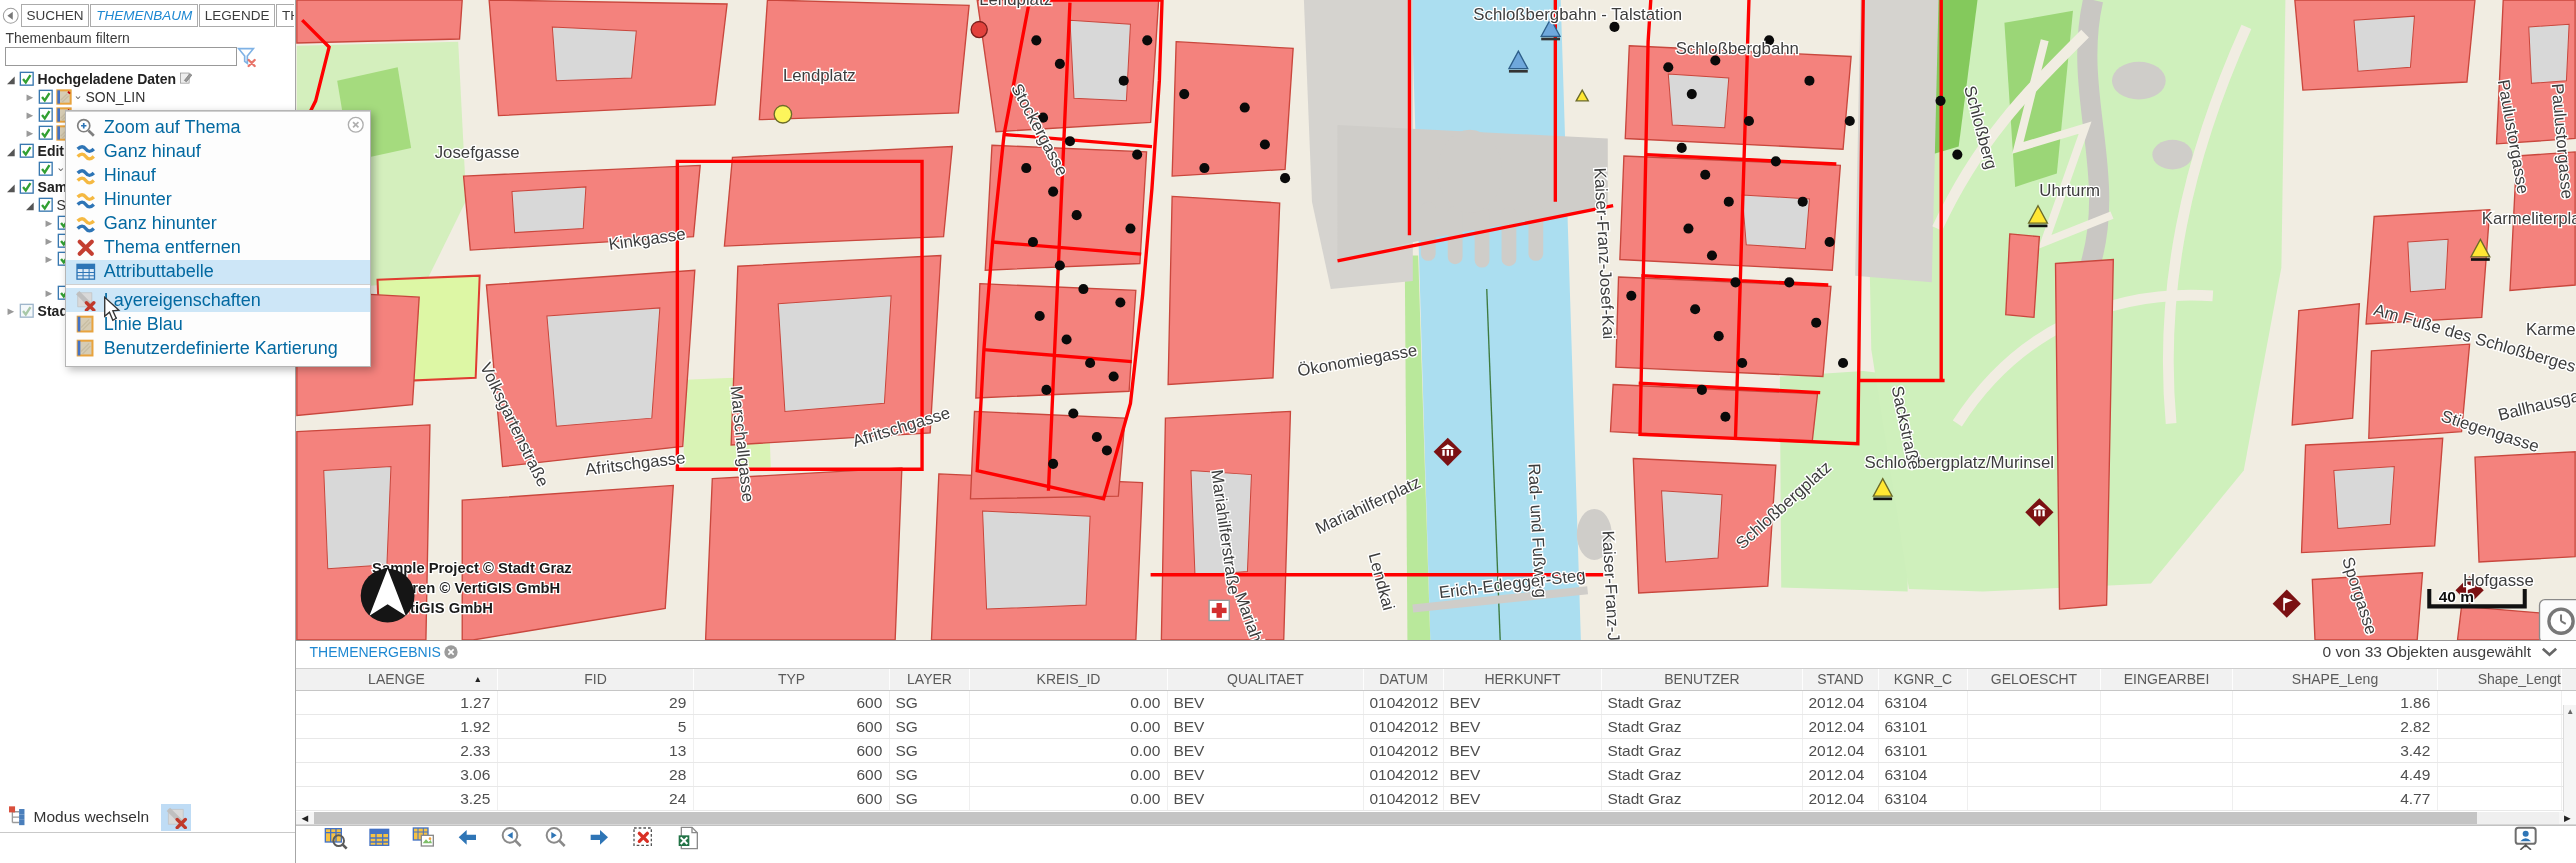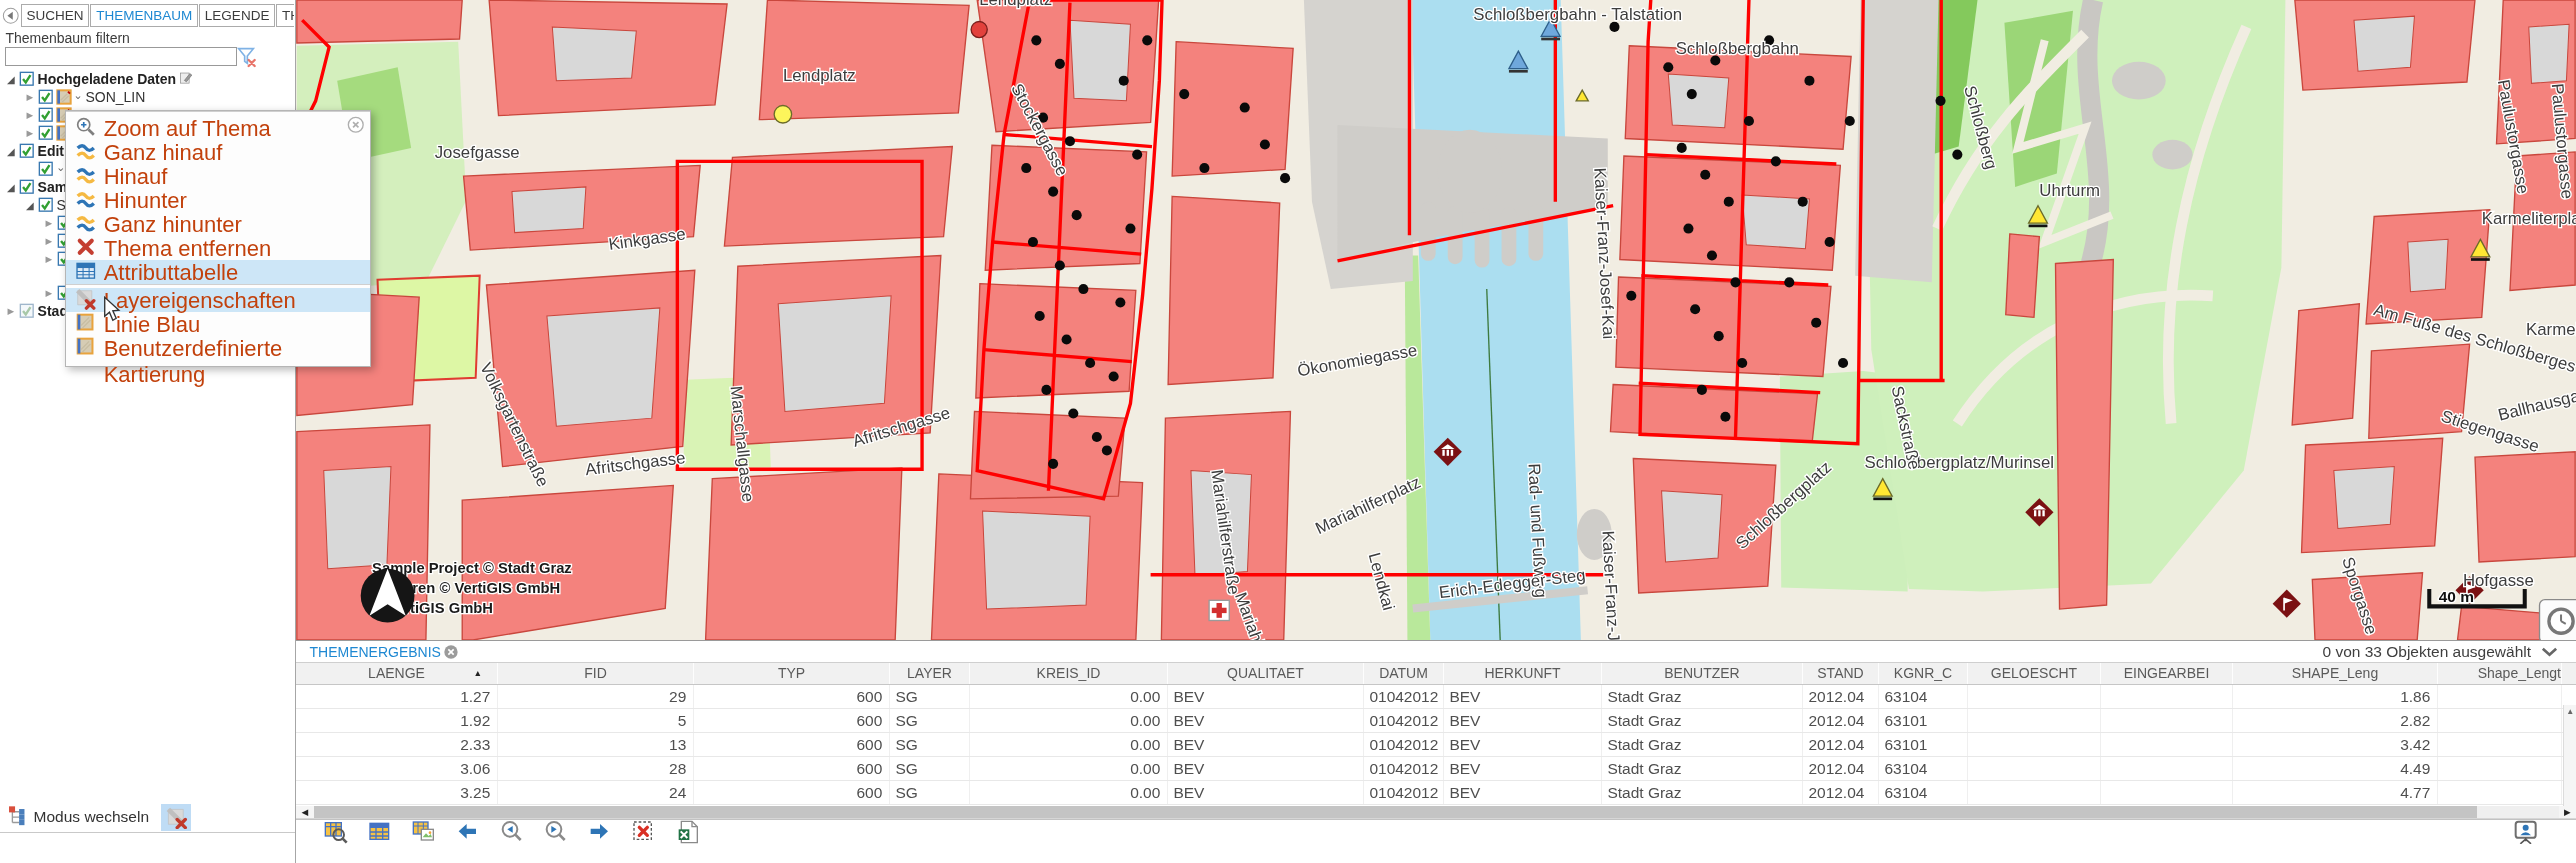--- a/index.html
+++ b/index.html
@@ -4,21 +4,21 @@
 <style>
   html,body{margin:0;padding:0;background:#fff;}
   #app{position:relative;width:2576px;height:863px;overflow:hidden;background:#fff;
        font-family:"Liberation Sans",sans-serif;-webkit-user-select:none;}
   
   #left-panel{position:absolute;left:0;top:0;width:296px;height:863px;background:#fff;
               border-right:0.7px solid #A6A6A6;box-sizing:border-box;z-index:20;}
   #tabbar{position:absolute;top:3.4px;left:2px;width:292px;height:24px;display:flex;align-items:center;gap:1.3px;overflow:hidden;}
   .navcirc{flex:0 0 17.5px;width:17.5px;height:17.5px;display:flex;align-items:center;justify-content:center;}
   .tab{font-size:13.5px;color:#3c3c3c;border:0.7px solid #ABABAB;padding:2.7px 4.7px;background:#fff;white-space:nowrap;}
-  .tab.active{color:#1E88D2;}
+  .tab.active{color:#1E88D2;font-style:italic;}
   .tab.clip{max-width:35px;overflow:hidden;padding-right:0;}
   #filter-label{position:absolute;top:30px;left:5.4px;font-size:14px;color:#3c3c3c;}
   #filter-input{position:absolute;top:47px;left:5.4px;width:222px;height:16px;border:0.7px solid #999;font-size:13.5px;padding:0.7px 4px;font-family:"Liberation Sans",sans-serif;}
   #filter-icon{position:absolute;top:44px;left:234px;}
   #tree{position:absolute;top:70px;left:0;width:295px;}
   .trow{display:flex;align-items:center;height:18px;font-size:14px;color:#333;white-space:nowrap;cursor:default;}
   .trow.gap{margin-top:16px;}
   .exp{width:13.5px;text-align:center;flex:0 0 13.5px;}
   .exp.open{color:#555;font-size:10px;}
   .exp.closed{color:#9a9a9a;font-size:8.7px;}
@@ -35,27 +35,27 @@
   #map-wrap{position:absolute;left:296px;top:0;width:2280px;height:640px;overflow:hidden;background:#F1EDE2;}
   .mlabel{font-size:25px;fill:#3d3d3d;stroke:#ffffff;stroke-width:4px;paint-order:stroke;font-family:"Liberation Sans",sans-serif;}
   .attr{font-size:22px;font-weight:bold;fill:#1a1a1a;stroke:#fff;stroke-width:4px;paint-order:stroke;}
   #scale-text{font-size:23px;font-weight:bold;fill:#111;stroke:#fff;stroke-width:4px;paint-order:stroke;}
   
   #context-menu{position:absolute;left:65px;top:110px;width:304px;background:#FDFDFD;border:0.7px solid #B5B5B5;
                 box-shadow:2.7px 3.4px 8px rgba(0,0,0,.28);z-index:40;padding-bottom:5.4px;}
   #cm-title{font-size:17px;color:#444;padding:8px 0 6.7px 10.8px;}
   #cm-close{position:absolute;top:5.4px;right:5.4px;}
   .msep{height:0.7px;background:#CFCFCF;margin:0 0 4px 0;}
-  .mi{display:flex;height:24px;font-size:22px;color:#c2410c;padding-left:8px;}
+  .mi{display:flex;align-items:center;height:24px;font-size:18px;color:#0369a1;padding-left:8px;}
   .mi .mic{width:23px;height:21.5px;margin-right:6.7px;display:flex;align-items:center;justify-content:center;flex:0 0 23px;}
   .mi.hl{background:#CDE6F7;}
   #cursor{position:absolute;left:102px;top:296px;z-index:100;}
   
   #results{position:absolute;left:296px;top:640px;width:2280px;height:223px;background:#fff;border-top:0.7px solid #9a9a9a;box-sizing:border-box;}
-  #r-tabrow{position:relative;height:22px;border-bottom:0.7px solid #CFCFCF;box-sizing:border-box;background:#fff;}
+  #r-tabrow{position:relative;height:28px;border-bottom:0.7px solid #CFCFCF;box-sizing:border-box;background:#fff;}
   #r-tab{position:absolute;left:13.5px;top:3.4px;font-size:14px;color:#1E88D2;}
   #r-close{position:absolute;left:147px;top:3.4px;}
   #r-status{position:absolute;right:45px;top:2px;font-size:15.5px;color:#3f3f3f;}
   #r-chevron{position:absolute;right:17.5px;top:5.4px;}
   #r-subtitle{height:20px;line-height:20px;padding-left:13.5px;font-size:15.5px;color:#333;border-bottom:0.7px solid #E0E0E0;box-sizing:border-box;}
   #r-header{height:21.5px;background:#F1F1F1;border-bottom:0.7px solid #C6C6C6;white-space:nowrap;box-sizing:border-box;overflow:hidden;}
   .th{display:inline-block;height:21px;line-height:21px;text-align:center;font-size:14px;color:#5a5a5a;
       border-right:1.3px solid #FDFDFD;box-sizing:border-box;position:relative;vertical-align:top;overflow:hidden;}
   .th.halign-right{text-align:right;}
   .th .sort{position:absolute;right:15px;top:0;font-size:8.7px;color:#222;}

